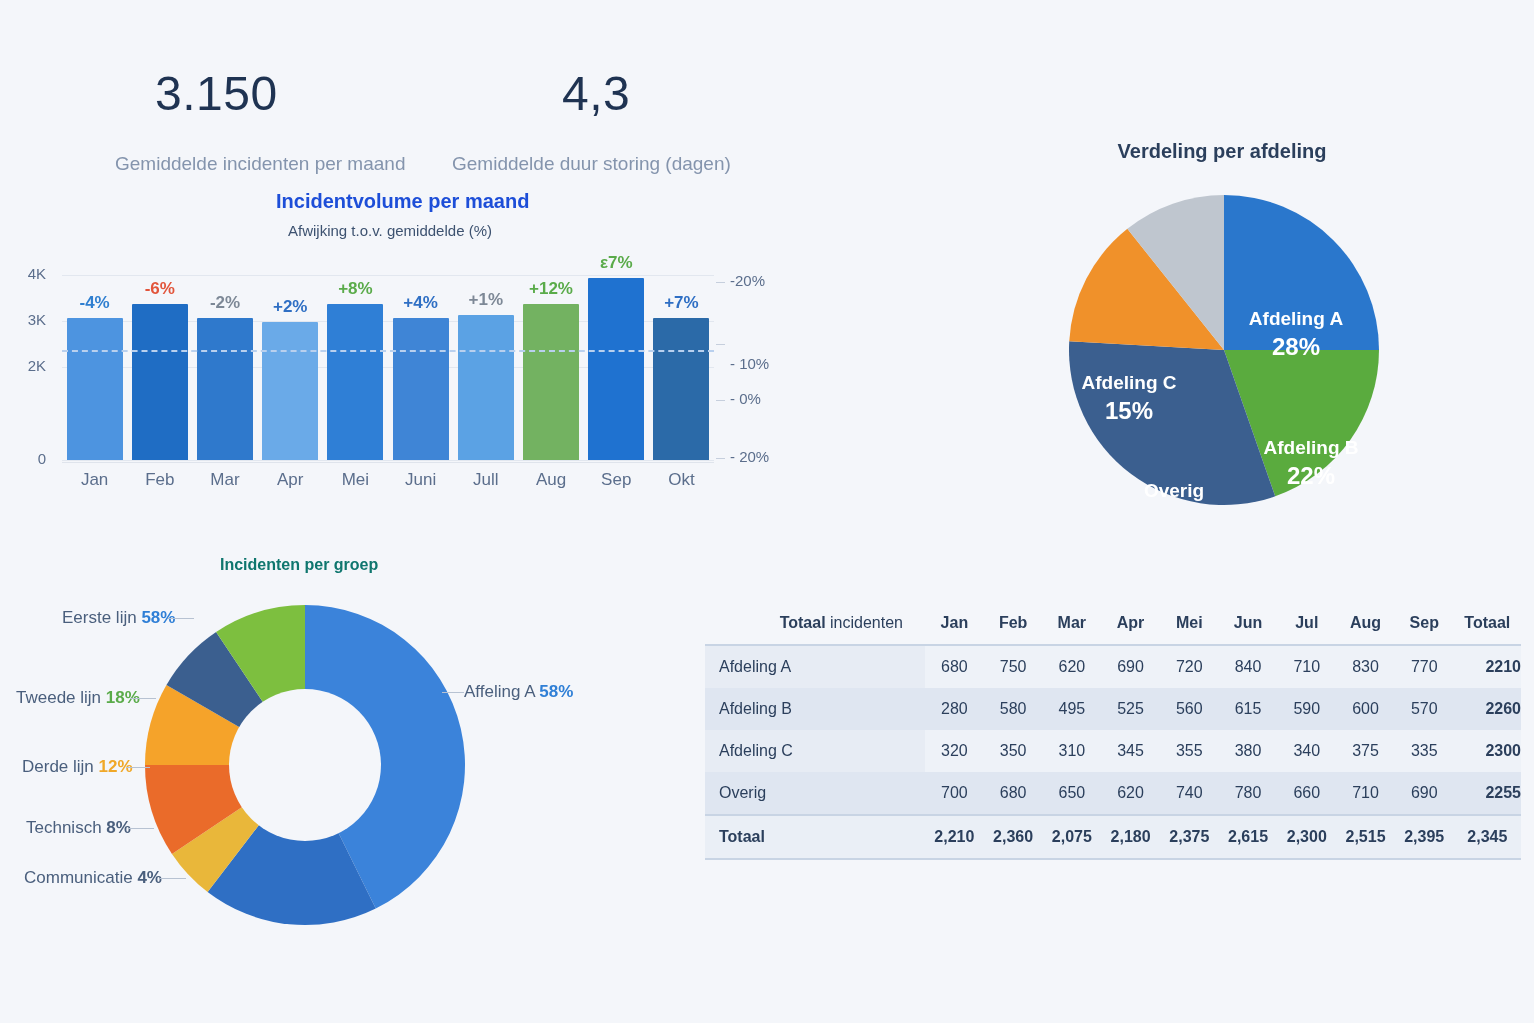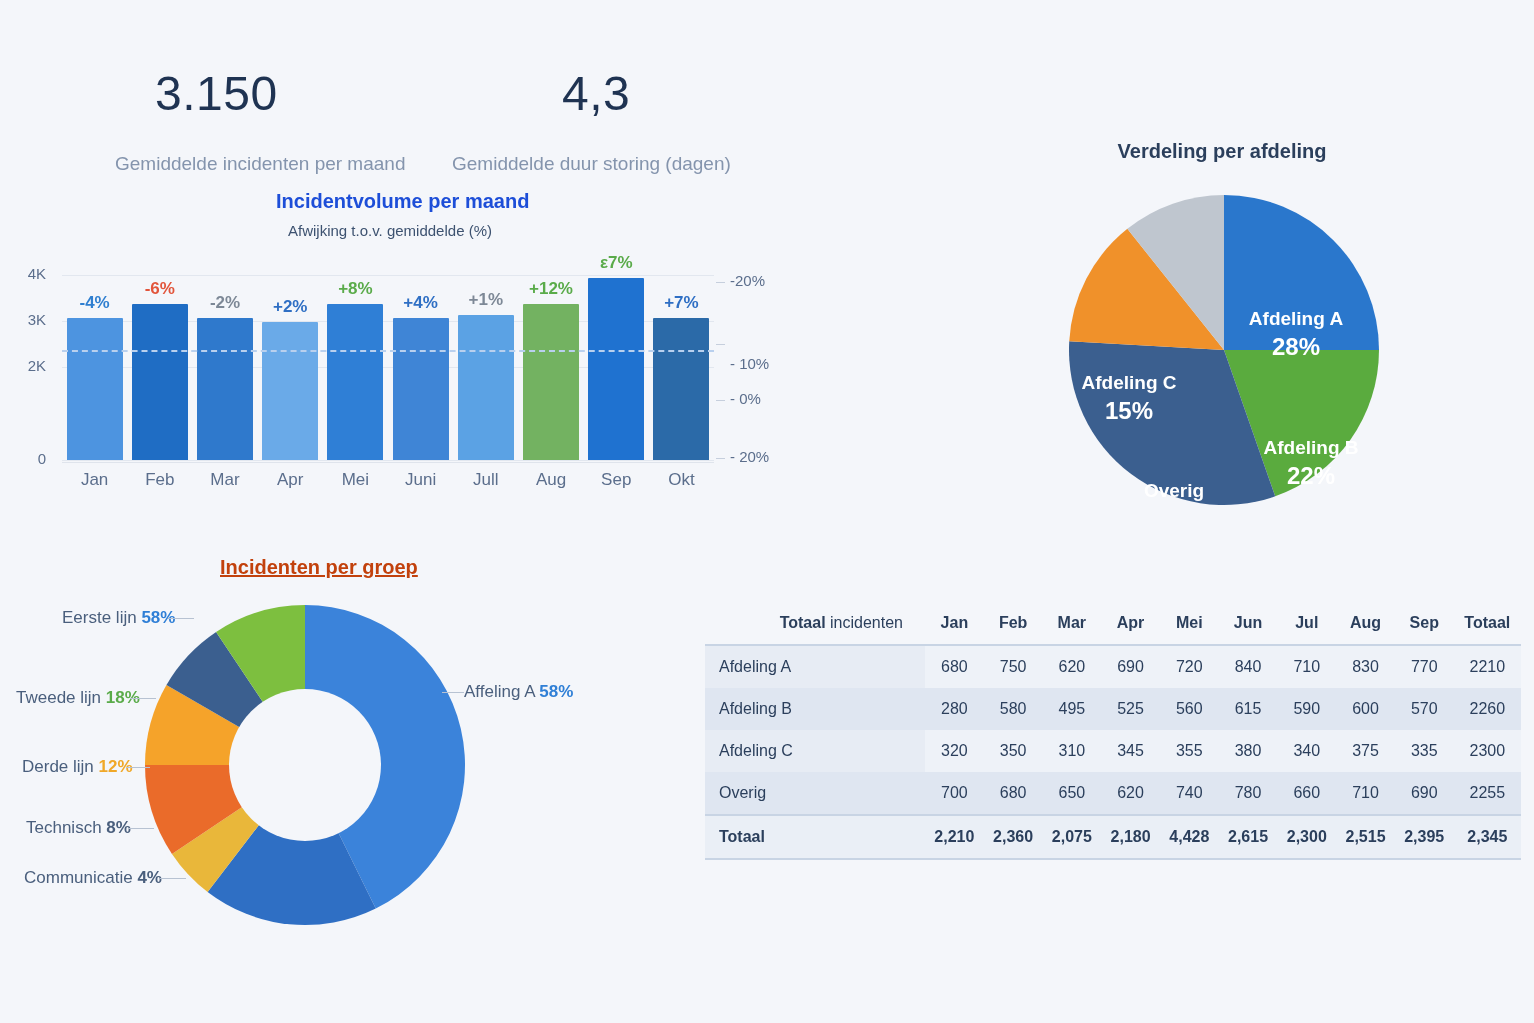--- a/index.html
+++ b/index.html
@@ -78,22 +78,22 @@
     font-family:"Liberation Sans", sans-serif;
   }
   .pie-lbl-pct {
     font-size:24px; fill:#ffffff; font-weight:bold;
     font-family:"Liberation Sans", sans-serif;
   }
 
   
   #donutwrap { position:absolute; left:0px; top:548px; width:640px; height:420px; }
   .donut-title {
-    position:absolute; left:220px; top:8px; font-size:20px;
-    font-weight:bold; color:#c2410c; white-space:nowrap;text-decoration:underline;
+    position:absolute; left:220px; top:8px; font-size:16px;
+    font-weight:bold; color:#0f766e; white-space:nowrap;
   }
   .donut-svg { position:absolute; left:140px; top:52px; }
   .dlbl {
     position:absolute; font-size:17px; color:#4a5f7d; white-space:nowrap;
   }
   .dlbl b { font-weight:bold; }
   .leader { position:absolute; height:1px; background:#b7c2d2; }
 
   
   #table { position:absolute; left:705px; top:608px; width:816px; }
@@ -108,21 +108,21 @@
   }
   thead th.firstcol .light { font-weight:normal; }
   tbody td { padding:12px 0; text-align:center; }
   tbody td.rowlabel { text-align:left; padding-left:14px; width:220px; }
   tbody tr.alt { background:#dfe6f1; }
   tbody tr.plain { background:#eef2f8; }
   tbody tr.plain td.rowlabel { background:#e7ecf4; }
   tbody tr.alt td.rowlabel { background:#dfe6f1; }
   tbody tr.totalrow td { font-weight:bold; border-top:2px solid #c8d4e4;
                          border-bottom:2px solid #c8d4e4; background:#eaeff6; }
-  td.totalcol { font-weight:normal; }
+  td.totalcol { font-weight:bold;text-align:right; }
 </style>
 </head>
 <body>
 
 <div class="canvas">
 
   <div class="kpi" id="kpi1">
     <div class="kpi-value">3.150</div>
     <div class="kpi-label">Gemiddelde incidenten per maand</div>
   </div>
@@ -339,21 +339,21 @@
             <td>710</td>
             <td>690</td>
             <td class="totalcol">2255</td>
           </tr>
           <tr class="totalrow">
             <td class="rowlabel">Totaal</td>
             <td>2,210</td>
             <td>2,360</td>
             <td>2,075</td>
             <td>2,180</td>
-            <td>4,428</td>
+            <td>2,375</td>
             <td>2,615</td>
             <td>2,300</td>
             <td>2,515</td>
             <td>2,395</td>
             <td>2,345</td>
           </tr>
         </tbody>
     </table>
   </div>
 

